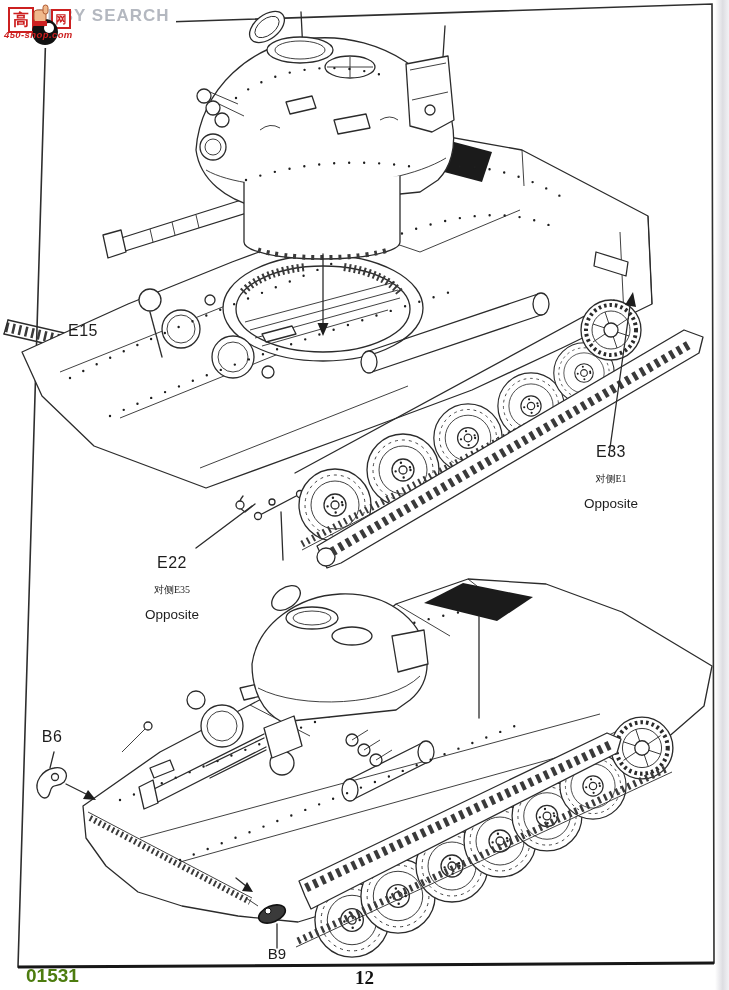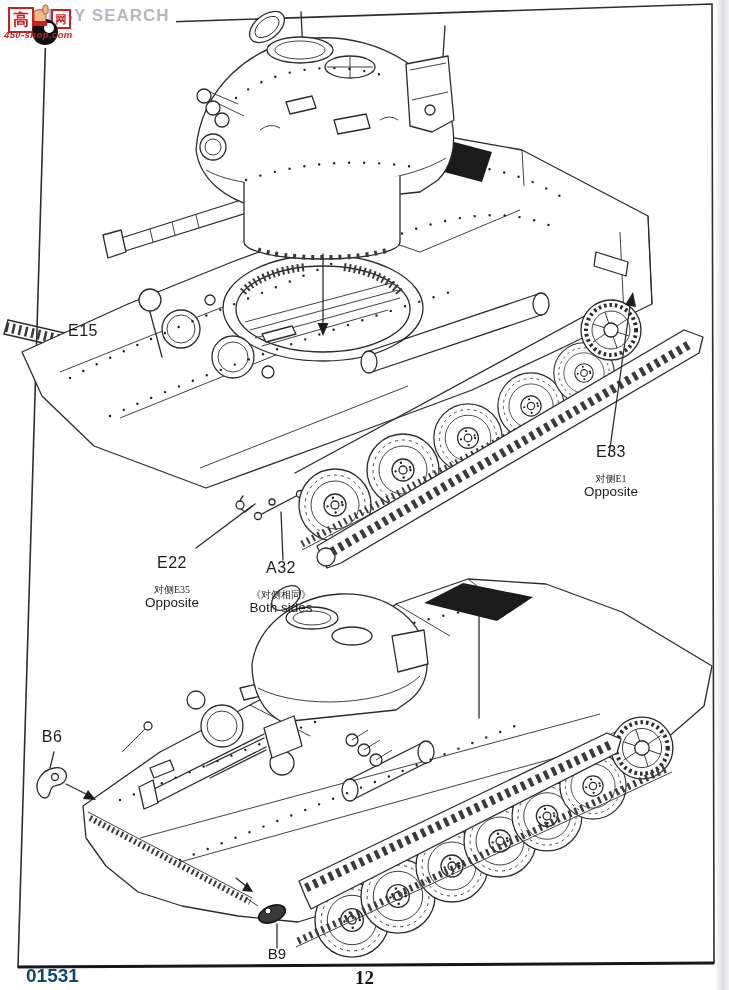--- a/index.html
+++ b/index.html
@@ -7,31 +7,31 @@
         font-family:"Liberation Sans","DejaVu Sans",sans-serif;color:#222;}
   #art{position:absolute;left:0;top:0;}
   .ln{stroke:var(--line,#2b2b2b);fill:none;stroke-width:1.3;stroke-linejoin:round;stroke-linecap:round;}
   .lnthin{stroke:var(--line,#2b2b2b);fill:none;stroke-width:0.9;stroke-linejoin:round;}
   .wh{stroke:var(--line,#2b2b2b);fill:#ffffff;stroke-width:1.3;stroke-linejoin:round;}
   .dots{stroke:#1e1e1e;fill:none;stroke-width:2.4;stroke-linecap:round;stroke-dasharray:0 15;}
   .hatch{stroke:#3a3a3a;fill:none;}
   .lbl{position:absolute;transform:translateX(-50%);text-align:center;line-height:1.05;color:#1d1d1d;}
   .part{font-size:16px;letter-spacing:0.5px;}
   .cn{font-size:10px;margin-top:13px;font-family:Liberation Serif, serif;}
-  .en{font-size:13.5px;margin-top:1px;}
+  .en{font-size:13.5px;margin-top:13px;}
   #wm{position:absolute;left:0;top:0;width:176px;height:48px;background:#fff;z-index:5;}
   #wm-brand{position:absolute;left:20px;top:6px;font-size:17px;font-weight:bold;
             letter-spacing:1px;color:var(--wmgray,#b4b8c0);}
   .wmbox{position:absolute;border:2px solid var(--wmred,#cc2020);color:var(--wmred,#cc2020);
          font-weight:bold;background:#fff;display:flex;align-items:center;justify-content:center;}
   #wm-url{position:absolute;left:4px;top:29px;font-size:9.5px;font-weight:bold;font-style:italic;
           color:var(--wmred,#cc2020);letter-spacing:0.4px;white-space:nowrap;}
   #edge-shadow{position:absolute;right:0;top:0;width:14px;height:990px;
                background:linear-gradient(to right,#ffffff,#dddde2 55%,#f2f2f5);z-index:1;}
-  #kitno{position:absolute;left:26px;top:965px;font-size:19px;font-weight:bold;color:#0c4a6e;}
+  #kitno{position:absolute;left:26px;top:965px;font-size:19px;font-weight:bold;color:#4d7c0f;}
   #pageno{position:absolute;left:355px;top:967px;font-size:19px;font-weight:bold;color:#111;font-family:Liberation Serif, serif;}
 </style>
 </head>
 <body>
 
 <div id="page">
 
   <div id="edge-shadow"></div>
 
   <svg id="art" width="729" height="990" viewBox="0 0 729 990">
@@ -304,24 +304,19 @@
     <div class="cn">对侧E1</div>
     <div class="en">Opposite</div>
   </div>
 
   <div class="lbl" style="left:172px;top:555px;">
     <div class="part">E22</div>
     <div class="cn">对侧E35</div>
     <div class="en">Opposite</div>
   </div>
 
-  <div class="lbl" style="left:281px;top:560px;">
-    <div class="part">A32</div>
-    <div class="cn">《对侧相同》</div>
-    <div class="en">Both sides</div>
-  </div>
 
   <div class="lbl part" style="left:52px;top:729px;">B6</div>
   <div class="lbl" style="left:277px;top:946px;font-size:15px;">B9</div>
 
   <div id="kitno">01531</div>
   <div id="pageno">12</div>
 </div>
 
 </body></html>

